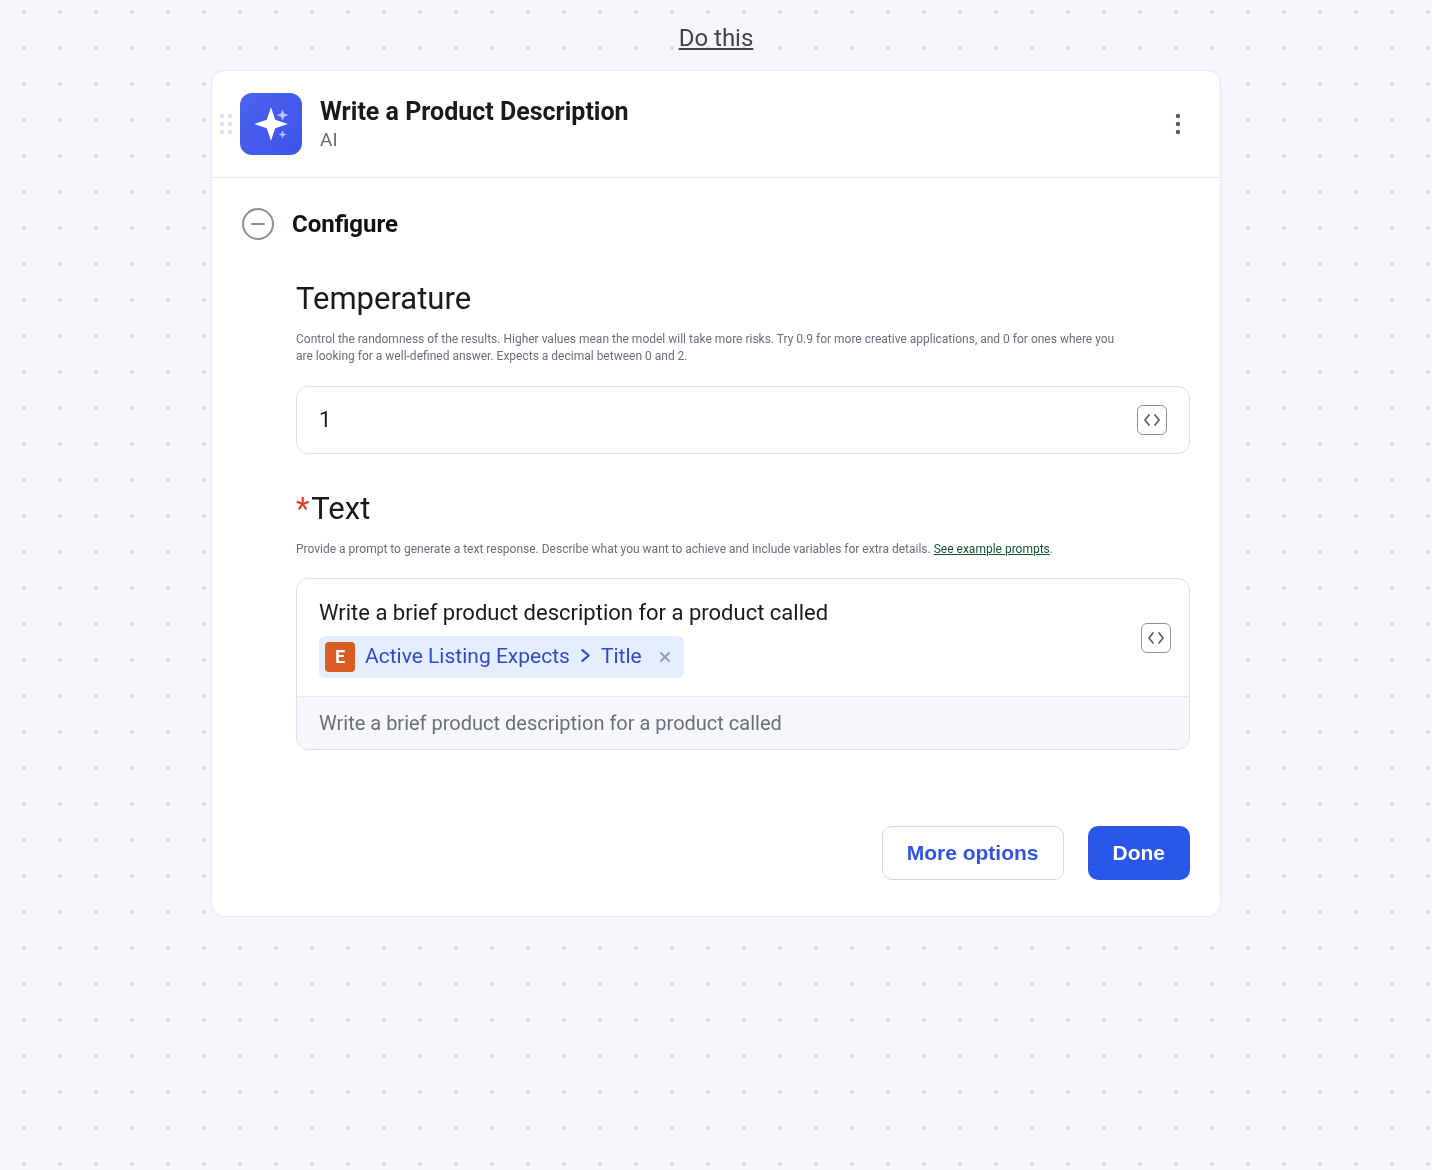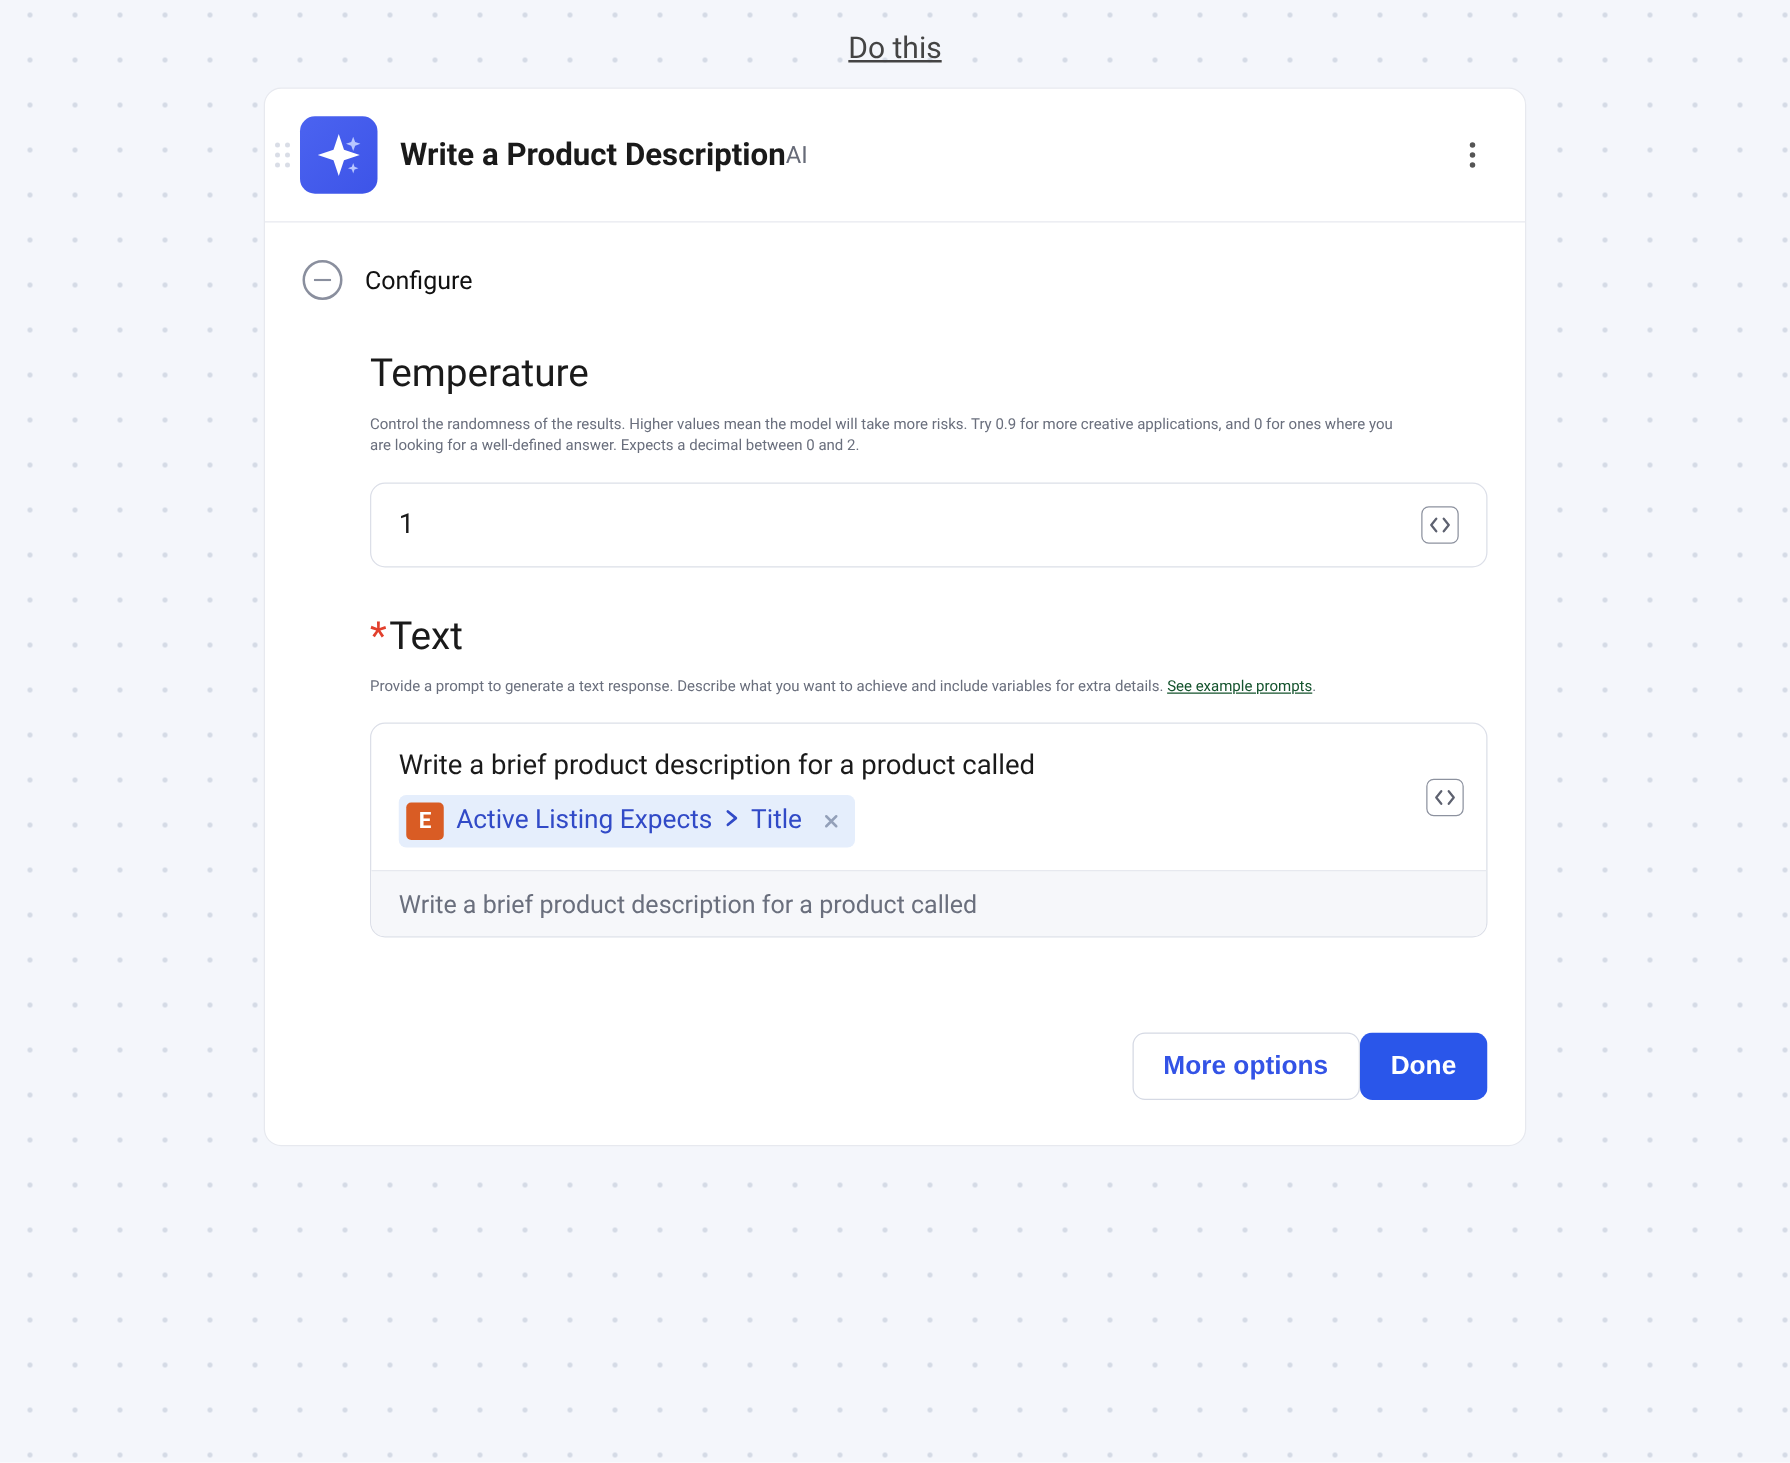--- a/index.html
+++ b/index.html
@@ -60,36 +60,36 @@
     width: 4px; height: 4px; background: #c1c7d6; border-radius: 50%;
   }
   .header-left { display: flex; align-items: center; gap: 18px; position: relative; }
   .app-icon {
     width: 62px; height: 62px;
     background: linear-gradient(135deg, #4b63f0, #3d54e8);
     border-radius: 12px;
     display: flex; align-items: center; justify-content: center;
   }
   .app-icon svg { width: 42px; height: 42px; }
-  .title-block { display: flex; flex-direction: row; }
+  .title-block { display: flex; flex-direction: column; }
   .card-title { font-size: 25px; font-weight: 700; color: #1a1a1a; }
   .card-subtitle { font-size: 19px; color: #676b78; margin-top: 2px; }
   .header-spacer { flex: 1; }
   .kebab { width: 28px; height: 28px; display:flex; align-items:center; justify-content:center; cursor:pointer; color:#555; }
   .kebab svg { width: 6px; height: 22px; }
 
   .card-body { padding: 30px 30px 40px 30px; }
   .section-header { display:flex; align-items:center; gap: 18px; margin-bottom: 40px; }
   .collapse-btn {
     width: 32px; height: 32px; border-radius: 50%;
     border: 2px solid #8a8f9e; display:flex; align-items:center; justify-content:center;
     cursor:pointer; color:#8a8f9e; flex-shrink:0;
   }
   .collapse-btn svg { width: 14px; }
-  .section-title { font-size: 20px; font-weight: 400; text-align: right; }
+  .section-title { font-size: 24px; font-weight: 700; text-align: right; }
 
   .field-block { padding-left: 54px; margin-bottom: 36px; }
   .field-label { font-size: 31px; font-weight: 400; color: #1a1a1a; margin-bottom: 14px; }
   .field-label .req { color: #e2402d; margin-right: 2px; }
   .field-desc { font-size: 12px; color: #6a6f7d; line-height: 1.45; margin-bottom: 20px; max-width: 820px; }
   .field-desc a { color: #14532d; text-decoration: underline; }
 
   .input-shell {
     border: 1px solid #dcdfe8; border-radius: 12px; padding: 18px 22px;
     display: flex; align-items: center; gap: 12px; font-size: 22px;
@@ -124,21 +124,21 @@
     display:flex; align-items:center; justify-content:center; font-weight:700; font-size:18px;
   }
   .pill .chev { color:#314ac7; }
   .pill .close { color:#93a0b9; margin-left: 6px; cursor:pointer; display:flex; }
   .compose-bottom {
     background:#f6f7fa; border-top:1px solid #e7e9ef; padding: 14px 22px;
     color:#6a6f7d; font-size: 20px;
   }
 
   .actions-row {
-    display:flex; justify-content:flex-end; gap: 0; padding: 0 30px 36px 30px;
+    display:flex; justify-content:flex-end; gap: 24px; padding: 0 30px 36px 30px;
   }
   .btn {
     font-size: 21px; font-weight: 600; padding: 14px 24px; border-radius: 10px;
     cursor:pointer; border:1px solid transparent;
   }
   .btn-secondary { background:#fff; color:#3353e6; border-color:#d5d9e4; }
   .btn-primary { background:#2a56ea; color:#fff; }
 </style>
 </head>
 <body>

